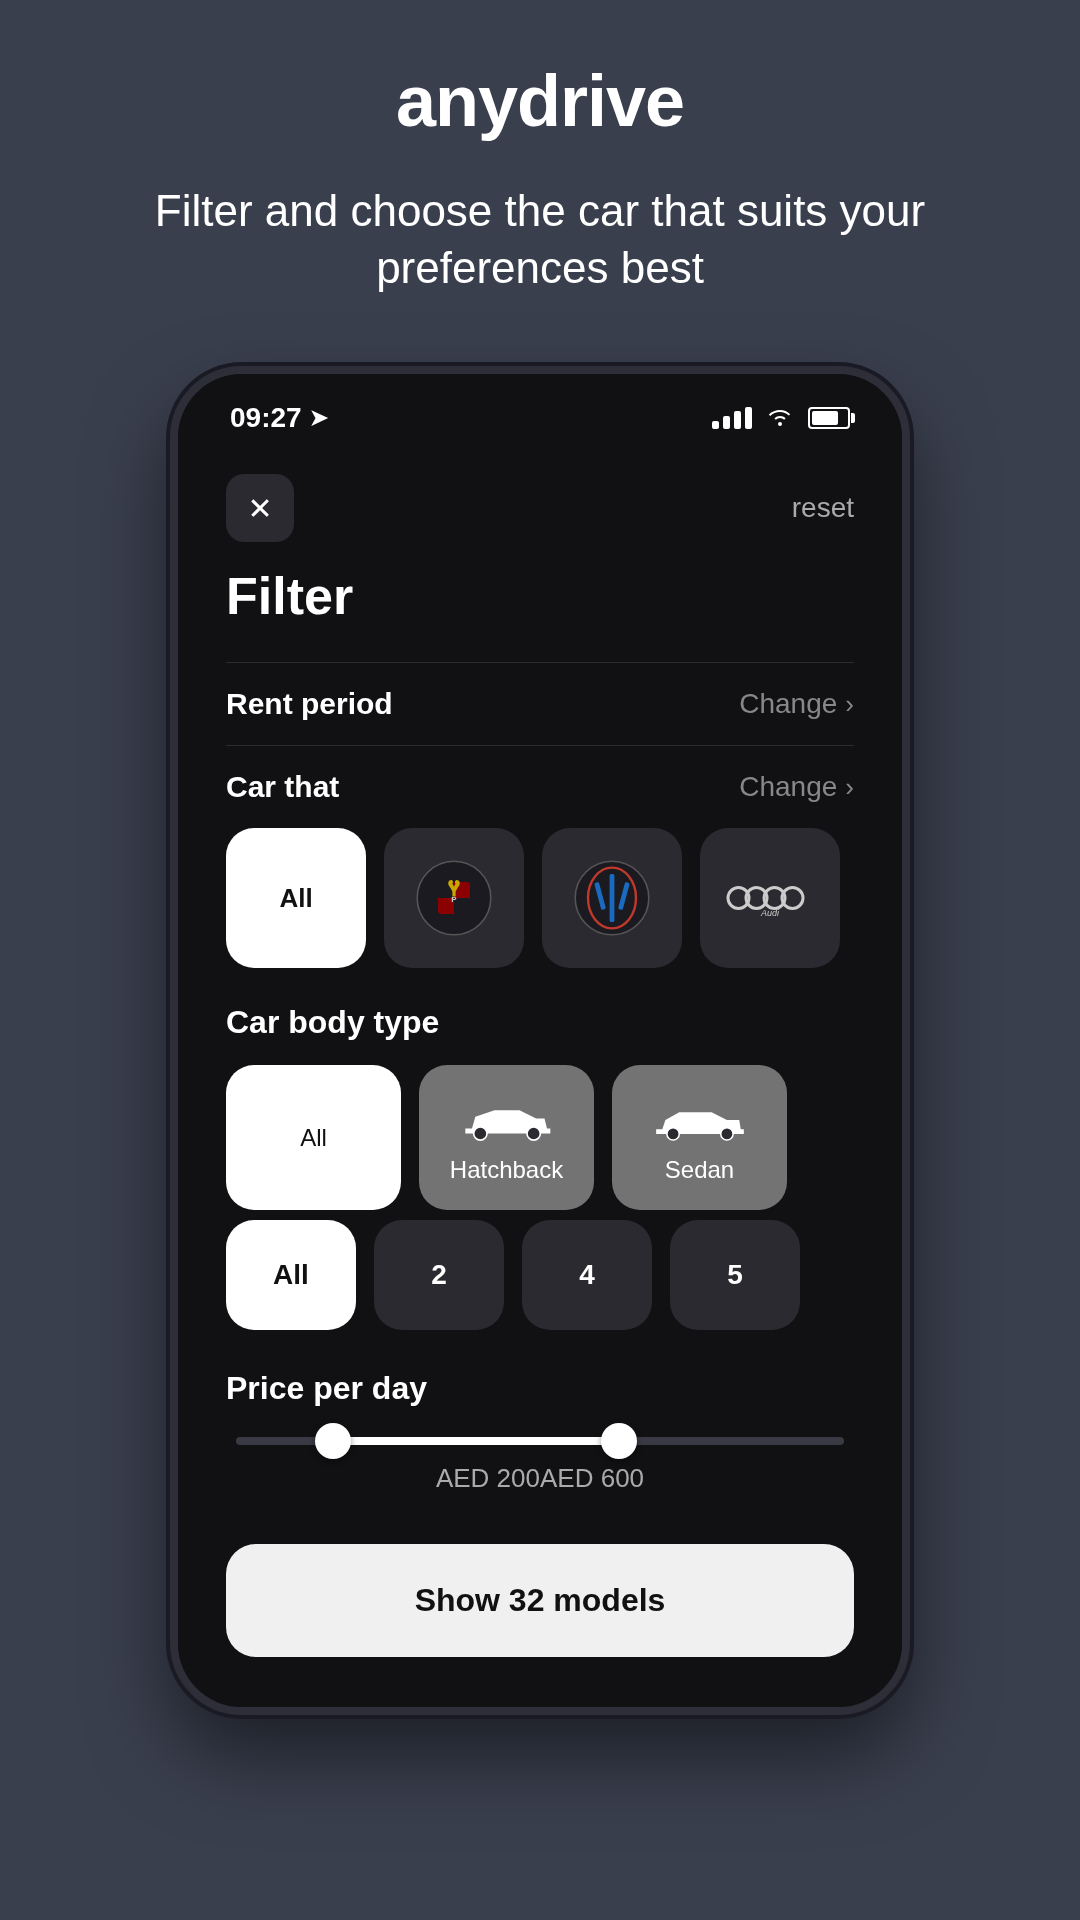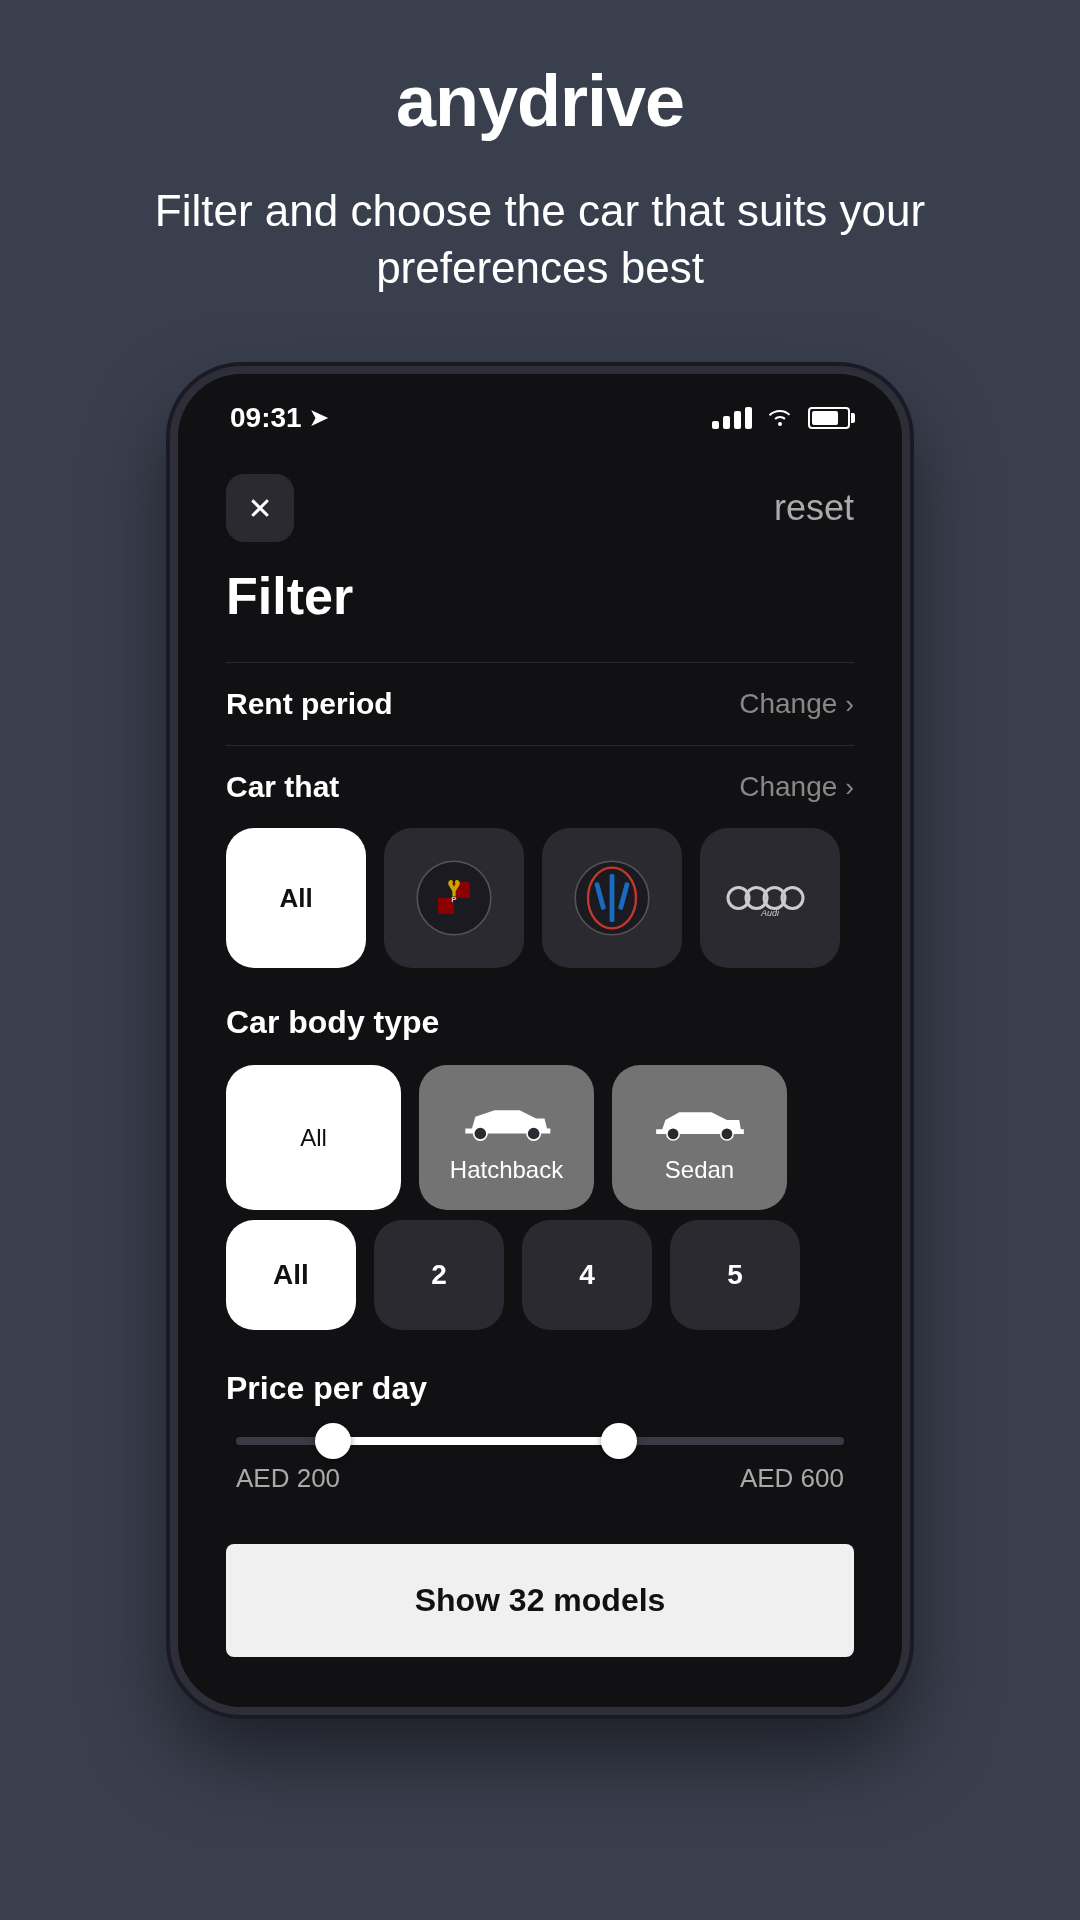--- a/index.html
+++ b/index.html
@@ -148,21 +148,21 @@
     }
 
     .close-btn span {
       color: #fff;
       font-size: 30px;
       font-weight: 300;
     }
 
     .reset-btn {
       color: #aaaaaa;
-      font-size: 36px;
+      font-size: 28px;
       cursor: pointer;
       background: none;
       border: none;
     }
 
     .filter-title {
       color: #ffffff;
       font-size: 52px;
       font-weight: 800;
       margin-bottom: 36px;
@@ -359,36 +359,36 @@
     .slider-thumb.left {
       left: calc(16% - 18px);
     }
 
     .slider-thumb.right {
       left: calc(63% - 18px);
     }
 
     .price-labels {
       display: flex;
-      justify-content: space-between;
+      justify-content: center;
       margin: 0 10px;
     }
 
     .price-label {
       color: #aaaaaa;
       font-size: 26px;
     }
 
     
     .show-btn {
       display: block;
       width: 100%;
       padding: 38px 0;
       background: #f0f0f0;
-      border-radius: 8px;
+      border-radius: 30px;
       border: none;
       cursor: pointer;
       margin-top: 50px;
       text-align: center;
     }
 
     .show-btn-label {
       font-size: 32px;
       font-weight: 600;
       color: #111111;
@@ -442,21 +442,21 @@
 <h1 class="app-title">anydrive</h1>
 <p class="subtitle">Filter and choose the car that suits your preferences best</p>
 
 <div class="phone-frame">
   <div class="phone-side-btn-vol-up"></div>
   <div class="phone-side-btn-vol-down"></div>
   <div class="phone-side-btn-right"></div>
 
   <div class="status-bar">
     <div class="status-time">
-      <span>09:31</span>
+      <span>09:27</span>
       <span class="status-location-icon">➤</span>
     </div>
     <div class="status-icons">
       <div class="signal-bars">
         <div class="signal-bar" style="height:8px"></div>
         <div class="signal-bar" style="height:13px"></div>
         <div class="signal-bar" style="height:18px"></div>
         <div class="signal-bar" style="height:22px"></div>
       </div>
       <span class="wifi-icon">

